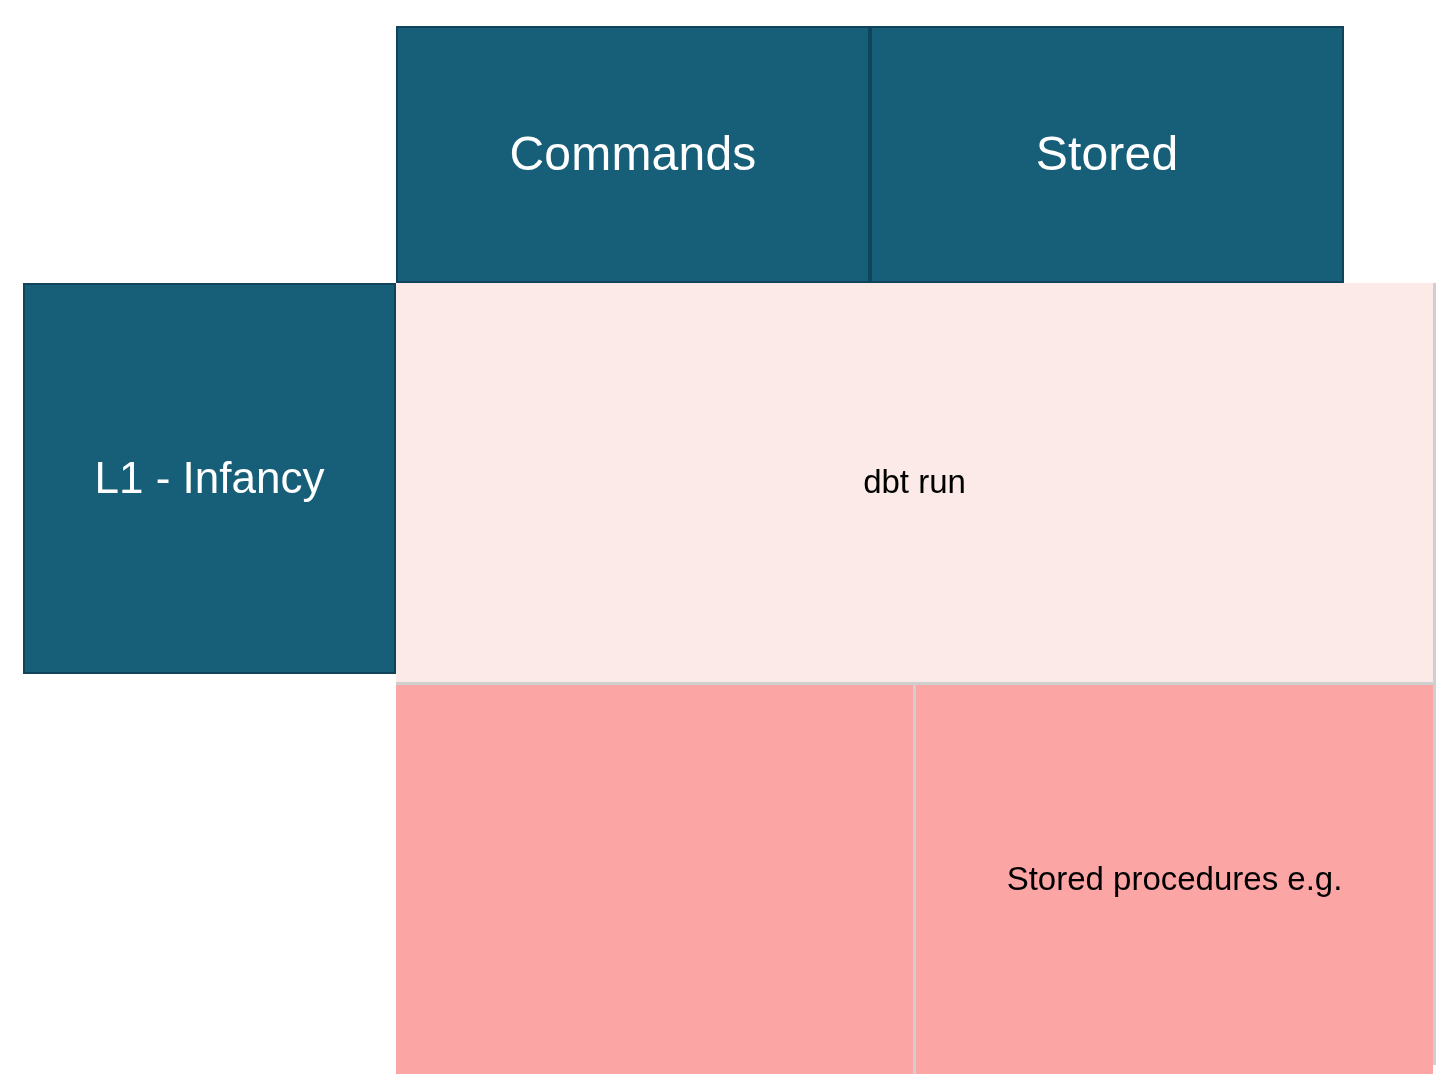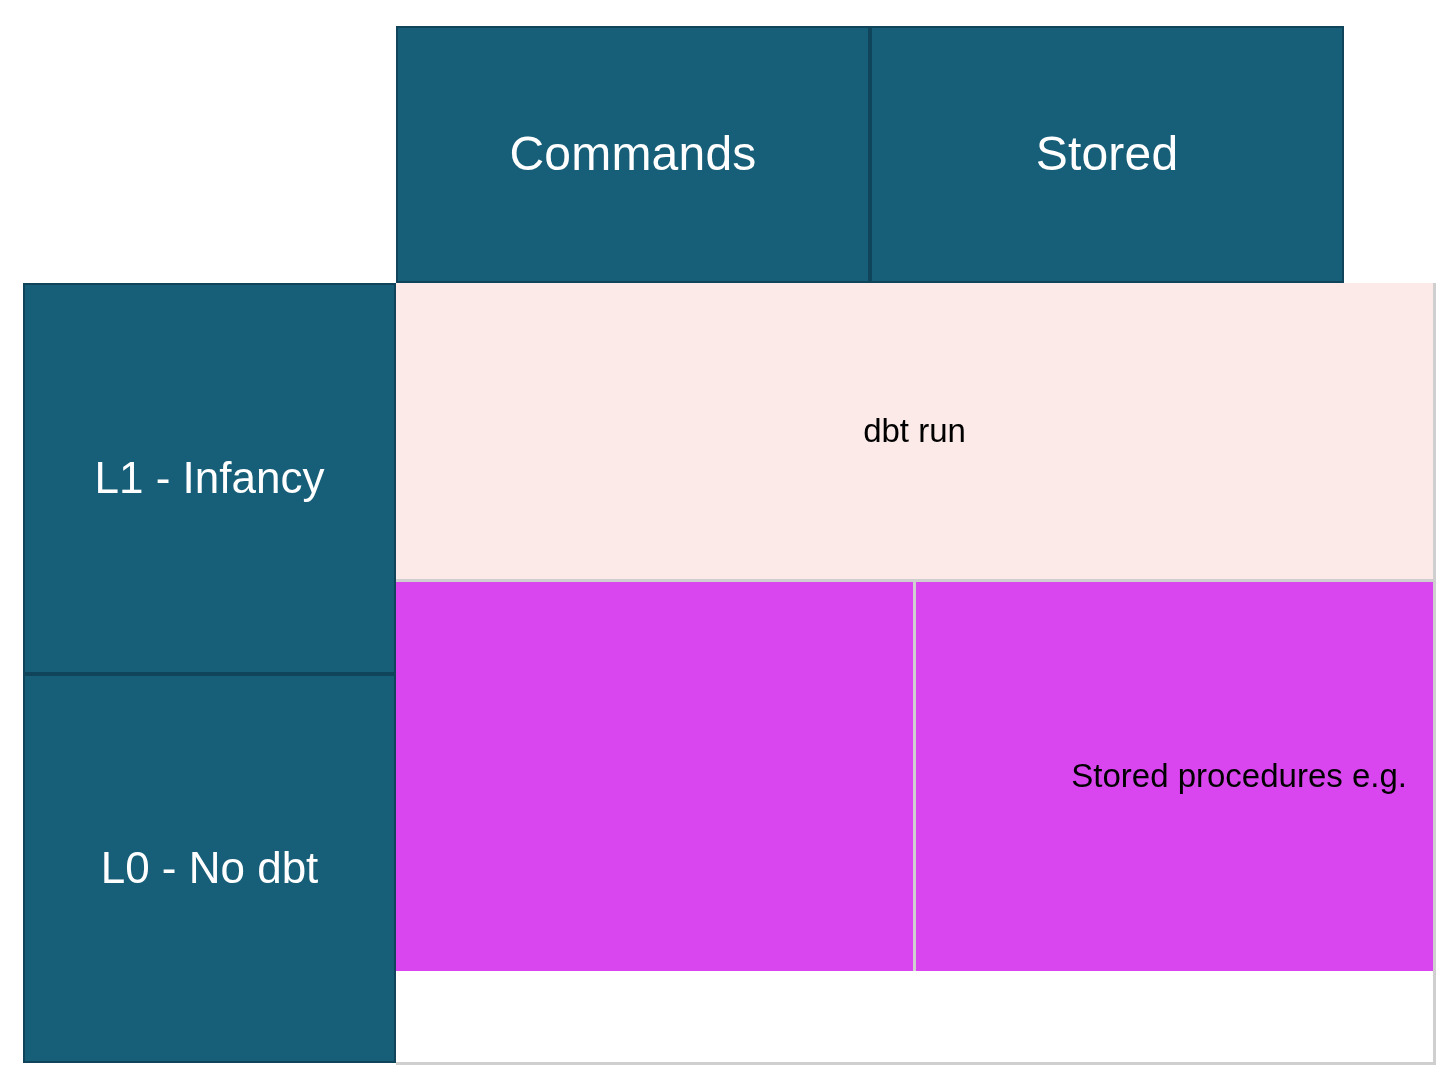--- a/index.html
+++ b/index.html
@@ -84,21 +84,21 @@
     height: 782px;
     border-right: 3px solid #CFCFCF;
     border-bottom: 3px solid #CFCFCF;
     box-sizing: border-box;
   }
   .body-row {
     display: flex;
     width: 100%;
     box-sizing: border-box;
   }
-  .body-row.r1 { height: 299px; }
+  .body-row.r1 { height: 402px; }
   .body-row.r0 { height: 389px; }
 
   .cell {
     flex: 1 1 0;
     box-sizing: border-box;
     display: flex;
     align-items: center;
     justify-content: center;
     text-align: center;
     padding: 10px 26px;
@@ -106,44 +106,41 @@
     font-weight: 400;
     color: #000000;
     line-height: 1.28;
     border-right: 3px solid #CFCFCF;
     border-bottom: 3px solid #CFCFCF;
   }
   .cell:last-child { border-right: none; }
   .body-row.r0 .cell { border-bottom: none; }
 
   .cell.tint-pink { background: #FBEAE7; }
-  .cell.tint-none { background: #d946ef; justify-content: flex-end; }
+  .cell.tint-none { background: #fca5a5; }
 
   .cell-text { display: block; }
 </style>
 </head>
 <body>
 
 <div class="matrix">
 
   <div class="col-header-band">
     <div class="col-header">
       <span>Commands</span>
     </div>
     <div class="col-header">
       <span>Stored</span>
     </div>
   </div>
 
   <div class="row-header-col">
     <div class="row-header r1">
       <span>L1 - Infancy</span>
-    </div>
-    <div class="row-header r0">
-      <span>L0 - No dbt</span>
     </div>
   </div>
 
   <div class="body-grid">
 
     <div class="body-row r1">
       <div class="cell tint-pink">
         <span class="cell-text">dbt run</span>
       </div>
     </div>

